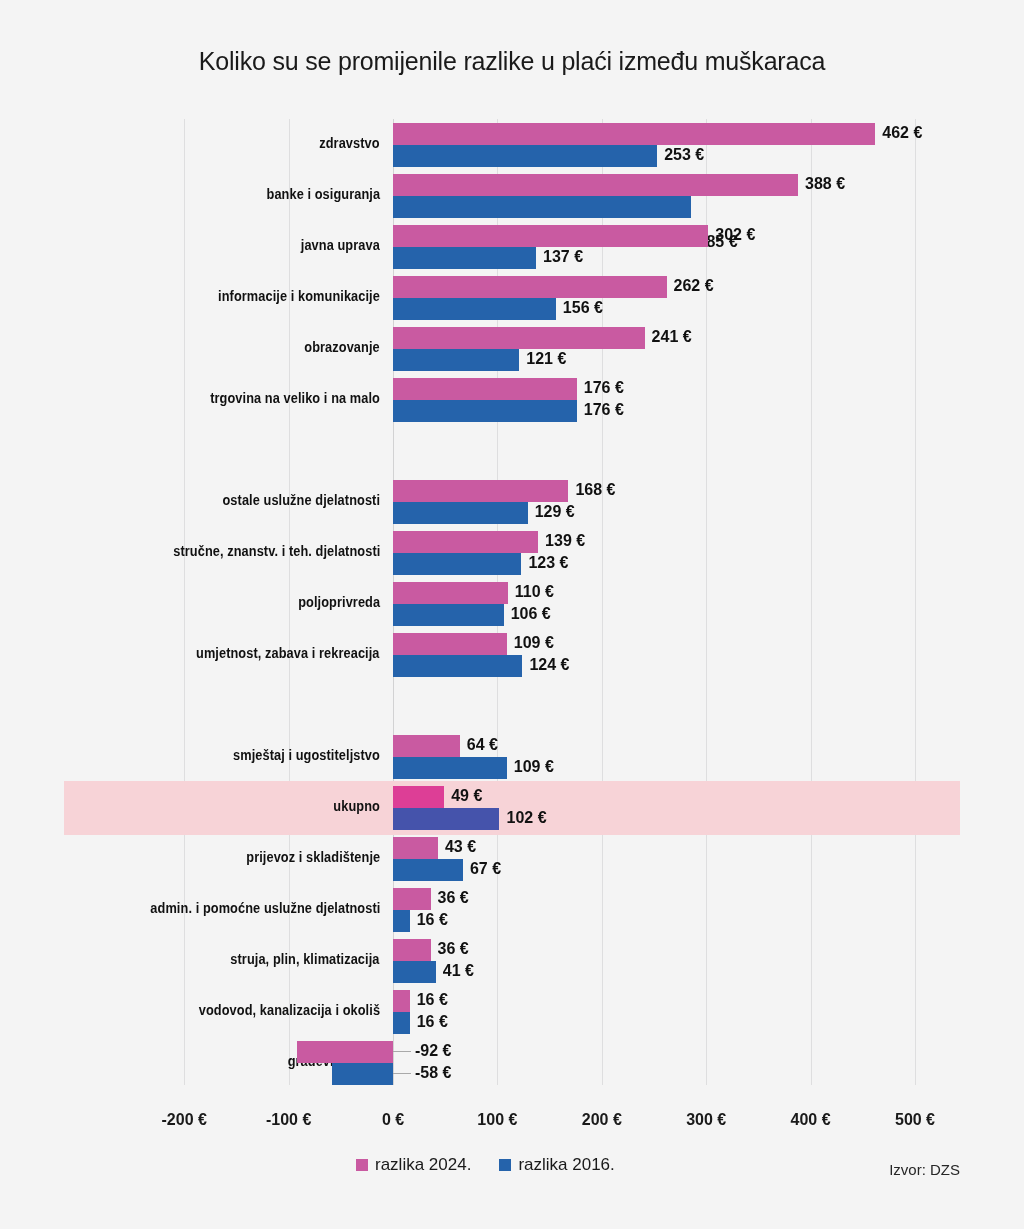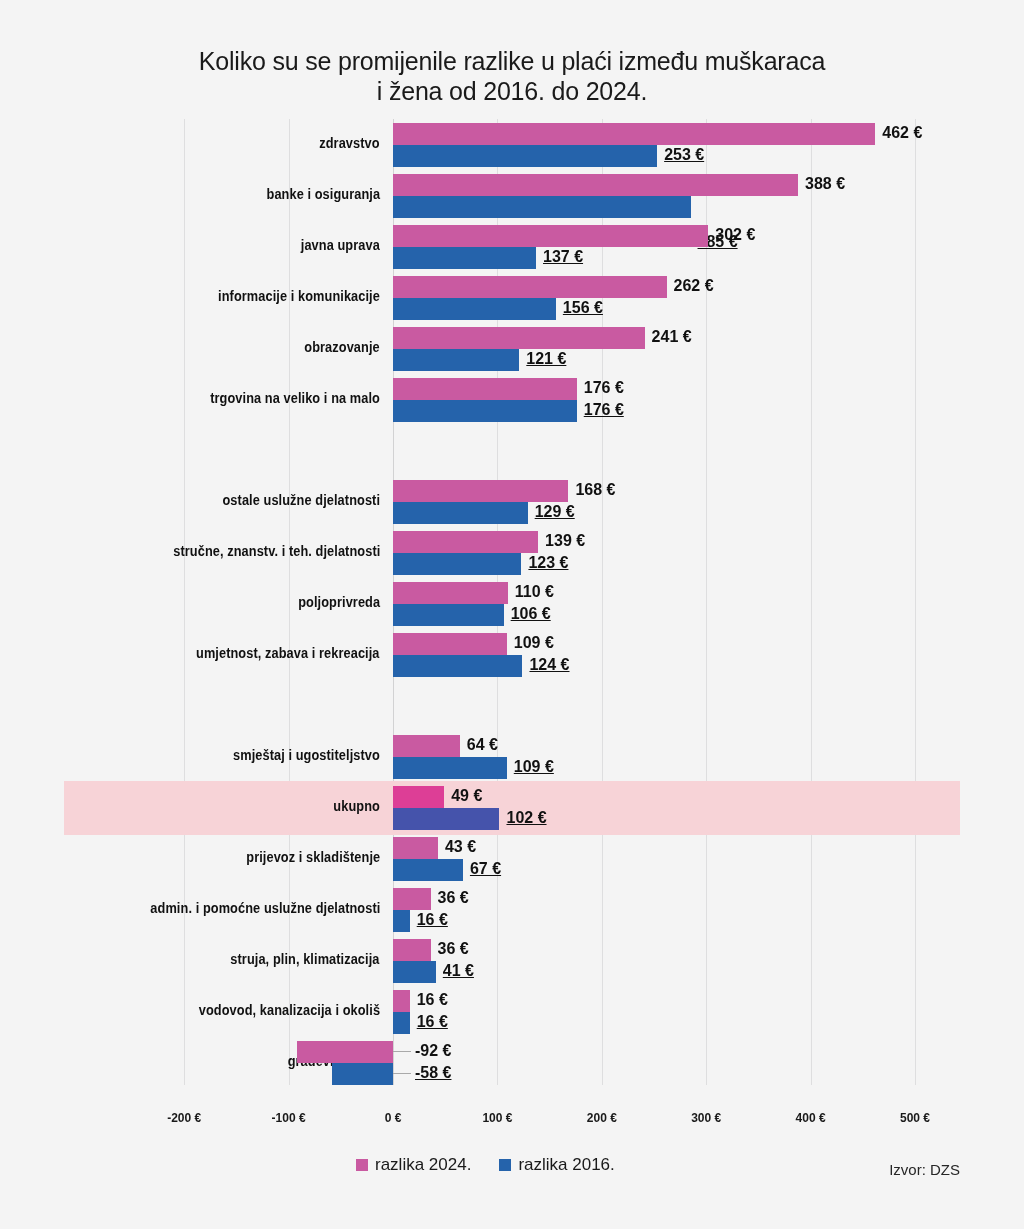--- a/index.html
+++ b/index.html
@@ -70,38 +70,38 @@
 
   .vlabel{
     position:absolute;
     font-size:16px;
     font-weight:700;
     color:#111;
     white-space:nowrap;
     line-height:22px;
   }
   .vlabel.pink{top:1px;}
-  .vlabel.blue{top:23px;text-decoration:underline;}
+  .vlabel.blue{top:23px;}
 
   .leader{
     position:absolute;
     height:1px;
     background:#a9a9a9;
   }
   .leader.pink{top:12px;}
   .leader.blue{top:34px;}
 
   
   .axis{
     position:absolute;left:64px;top:1085px;width:896px;height:40px;
   }
   .tick{
     position:absolute;top:26px;
     transform:translateX(-50%);
-    font-size:12px;
+    font-size:16px;
     font-weight:700;
     color:#1a1a1a;
     white-space:nowrap;
   }
 
   
   .legend{
     position:absolute;left:356px;top:1155px;
     display:flex;align-items:center;gap:28px;
   }
@@ -118,21 +118,20 @@
     font-weight:400;
   }
 </style>
 </head>
 <body>
 
 <div id="chart-root">
 
   <div class="title">
     <span class="ln">Koliko su se promijenile razlike u plaći između muškaraca</span>
-    <span class="ln">i žena od 2016. do 2024.</span>
   </div>
 
   <div class="plot">
     <div class="gridlines" id="gridlines">
         <div class="gridline" style="left: 120.2px;"></div>
         <div class="gridline" style="left: 224.6px;"></div>
         <div class="gridline zero" style="left: 329px;"></div>
         <div class="gridline" style="left: 433.4px;"></div>
         <div class="gridline" style="left: 537.8px;"></div>
         <div class="gridline" style="left: 642.2px;"></div>

